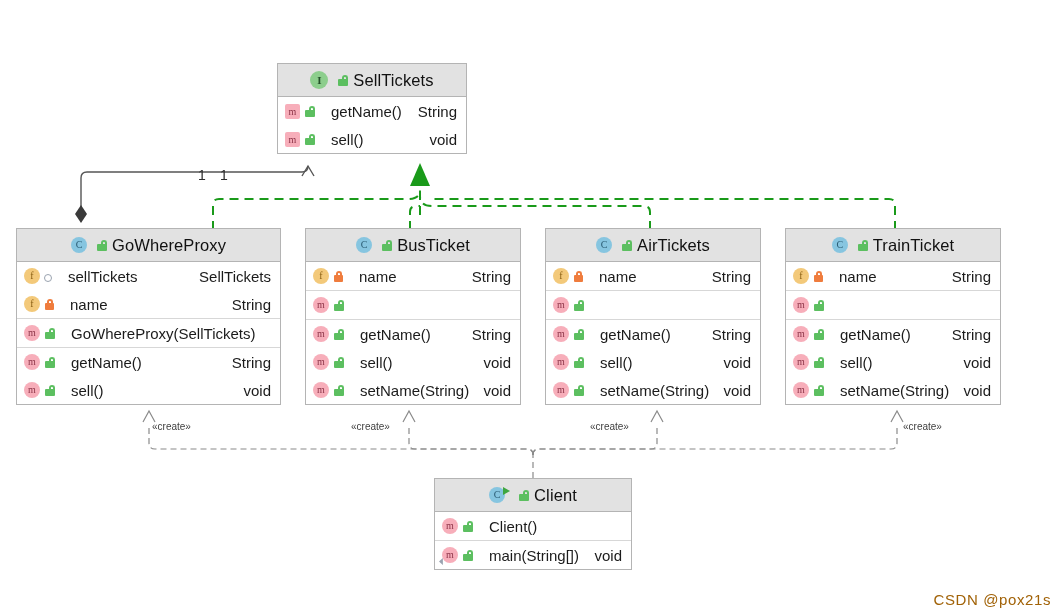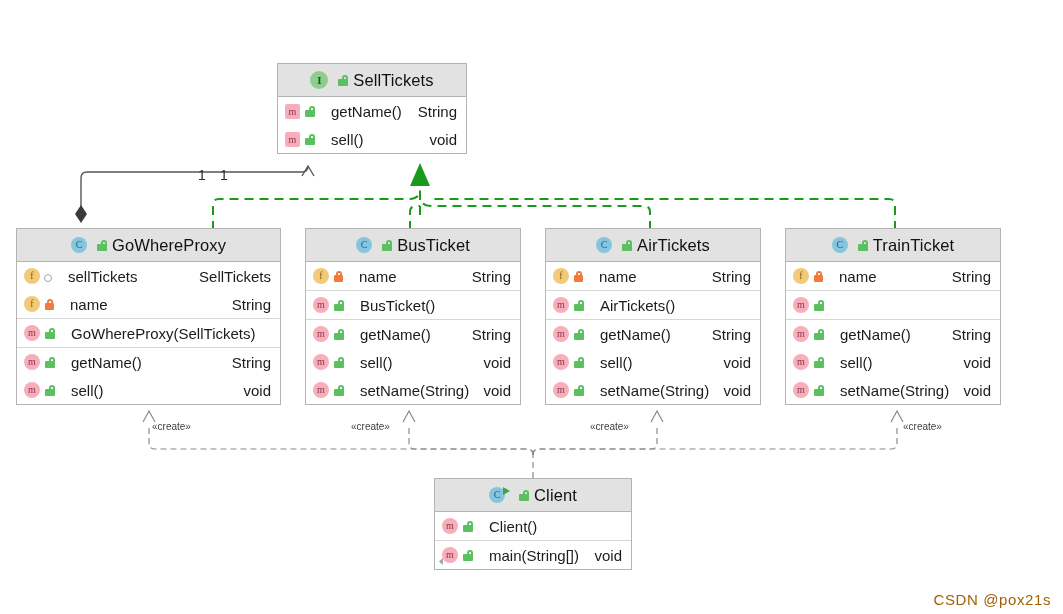--- a/index.html
+++ b/index.html
@@ -373,21 +373,20 @@
         <span class="ico ico-field">f</span>
         <span class="vis vis-private"></span>
         <span class="member">name</span>
         <span class="rtype">String</span>
       </div>
     </div>
     <div class="uml-section">
       <div class="uml-row">
         <span class="ico ico-method">m</span>
         <span class="vis vis-public"></span>
-        <span class="member">BusTicket()</span>
         <span class="rtype"></span>
       </div>
     </div>
     <div class="uml-section">
       <div class="uml-row">
         <span class="ico ico-method">m</span>
         <span class="vis vis-public"></span>
         <span class="member">getName()</span>
         <span class="rtype">String</span>
       </div>
@@ -417,21 +416,20 @@
         <span class="ico ico-field">f</span>
         <span class="vis vis-private"></span>
         <span class="member">name</span>
         <span class="rtype">String</span>
       </div>
     </div>
     <div class="uml-section">
       <div class="uml-row">
         <span class="ico ico-method">m</span>
         <span class="vis vis-public"></span>
-        <span class="member">AirTickets()</span>
         <span class="rtype"></span>
       </div>
     </div>
     <div class="uml-section">
       <div class="uml-row">
         <span class="ico ico-method">m</span>
         <span class="vis vis-public"></span>
         <span class="member">getName()</span>
         <span class="rtype">String</span>
       </div>

